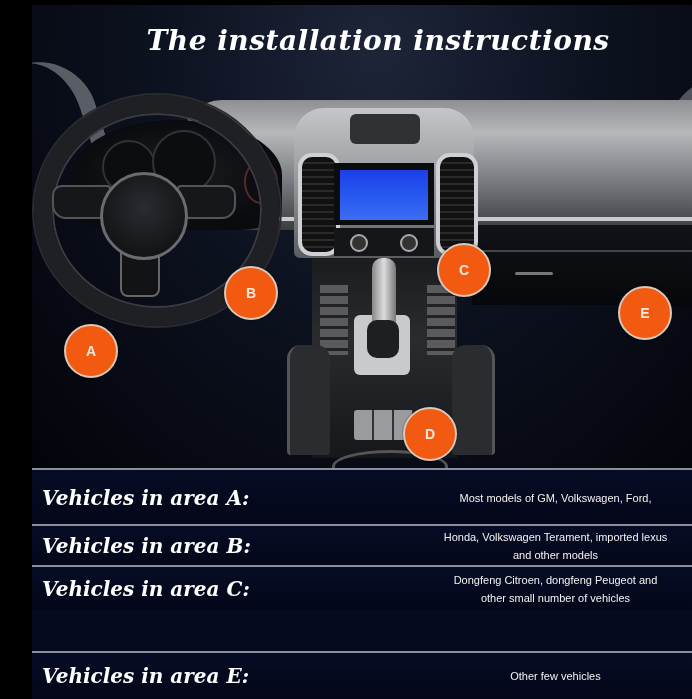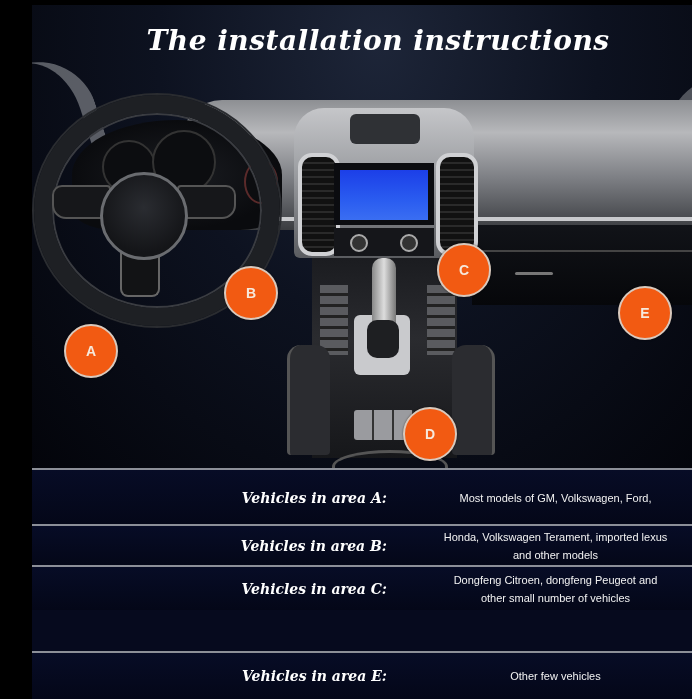--- a/index.html
+++ b/index.html
@@ -67,22 +67,22 @@
   .cupholder { position: absolute; left: 300px; top: 450px; width: 110px; height: 30px; border: 3px solid #555; border-radius: 50% 50% 0 0; border-bottom: none; }
   
   .marker { position: absolute; width: 50px; height: 50px; border-radius: 50%; background: #f25a12;
             border: 2px solid #d9c9bd; box-shadow: 0 0 2px rgba(0,0,0,.6);
             display: flex; align-items: center; justify-content: center; color: #f6e9dc;
             font-family: "Liberation Sans", sans-serif; font-size: 14px; font-weight: bold; cursor: pointer; }
   
   .table { position: absolute; left: 0; top: 468px; width: 692px; height: 231px; background: #060a1e; }
   .row { position: absolute; left: 0; width: 692px; background: linear-gradient(180deg, #070c26 0%, #040718 100%);
          border-top: 2px solid #8c8f98; display: flex; align-items: center; }
-  .row .label { width: 355px; text-align: right; color: #fff; font-family: "DejaVu Serif", serif;
-                font-style: italic; font-weight: bold; font-size: 14px; padding-left: 16px; box-sizing: border-box; }
+  .row .label { width: 355px; text-align: left; color: #fff; font-family: "DejaVu Serif", serif;
+                font-style: italic; font-weight: bold; font-size: 20px; padding-left: 10px; box-sizing: border-box; }
   .row .desc { width: 337px; text-align: center; color: #f2f2f2; font-family: "Liberation Sans", sans-serif;
                font-size: 11px; line-height: 18px; }
 </style>
 </head>
 <body>
 
 <div class="stage">
 
   <div class="hero">
     <div class="topbar"></div>

